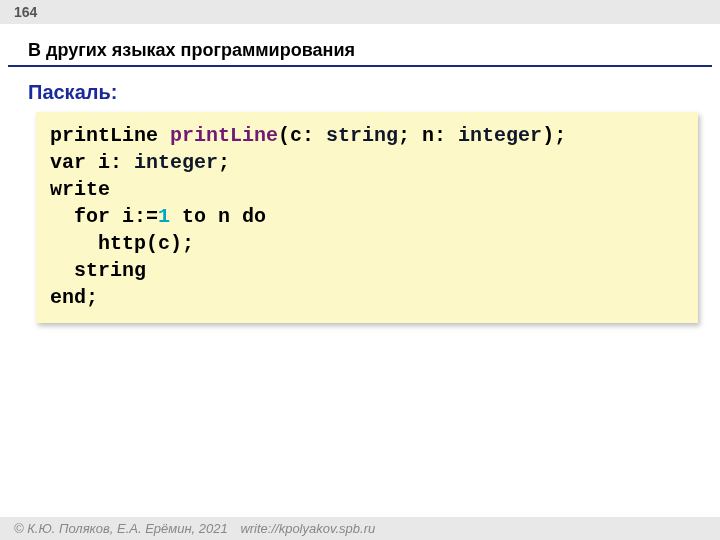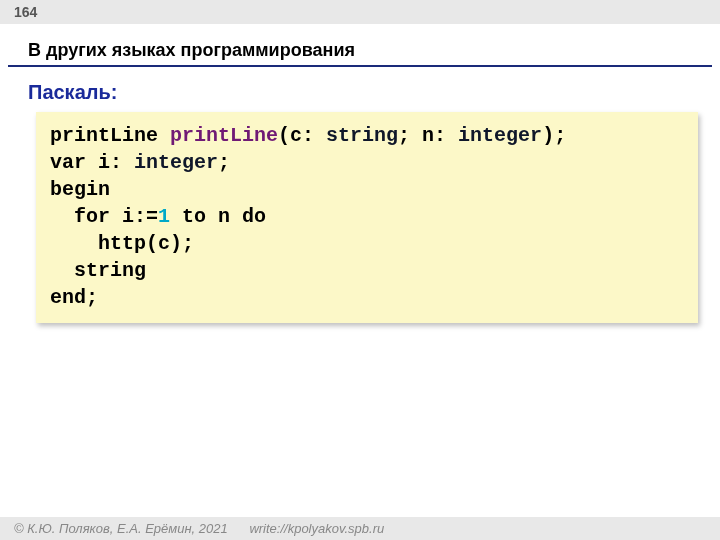--- a/index.html
+++ b/index.html
@@ -60,36 +60,36 @@
       position: absolute;
       bottom: 0;
       left: 0;
       right: 0;
       background: #e8e8e8;
       padding: 4px 14px;
       font-size: 13px;
       color: #888;
       font-style: italic;
     }
-    .footer .copy { margin-right: 18px; }
+    .footer .copy { margin-right: 9px; }
   </style>
 </head>
 <body>
 
 <div class="header-bar">
   <span class="page-num">164</span>
 </div>
 
 <div class="title">В других языках программирования</div>
 
 <div class="subtitle">Паскаль:</div>
 
 <div class="code-block"><span>printLine </span><span class="kw-blue">printLine</span><span>(c: </span><span class="kw-red">string</span><span>; n: </span><span class="kw-red">integer</span><span>);</span>
 <span>var i: </span><span class="kw-red">integer</span><span>;</span>
-<span>begin</span>
+<span>write</span>
 <span>  for i:=</span><span class="kw-cyan">1</span><span> to n do</span>
 <span>    http(c);</span>
 <span>  string</span>
 <span>end;</span></div>
 
 <div class="footer">
   <span class="copy">© К.Ю. Поляков, Е.А. Ерёмин, 2021</span>
   <span>write://kpolyakov.spb.ru</span>
 </div>
 

